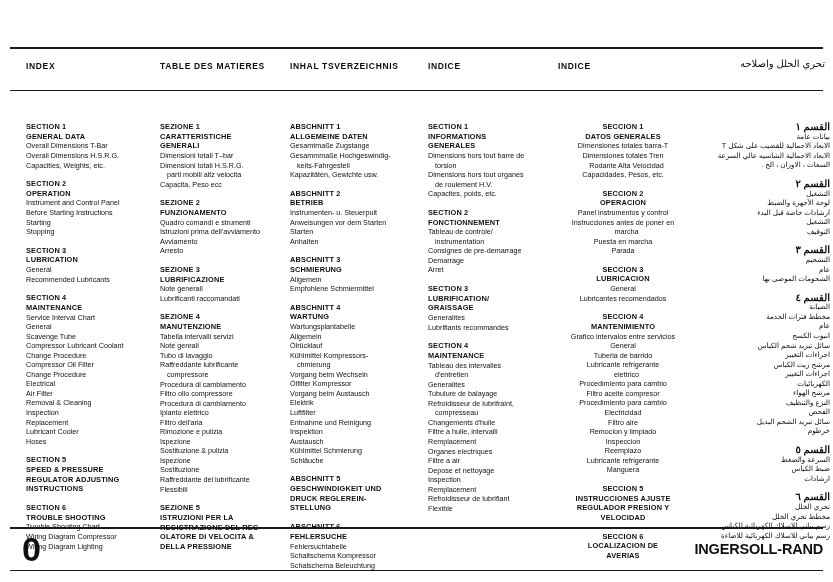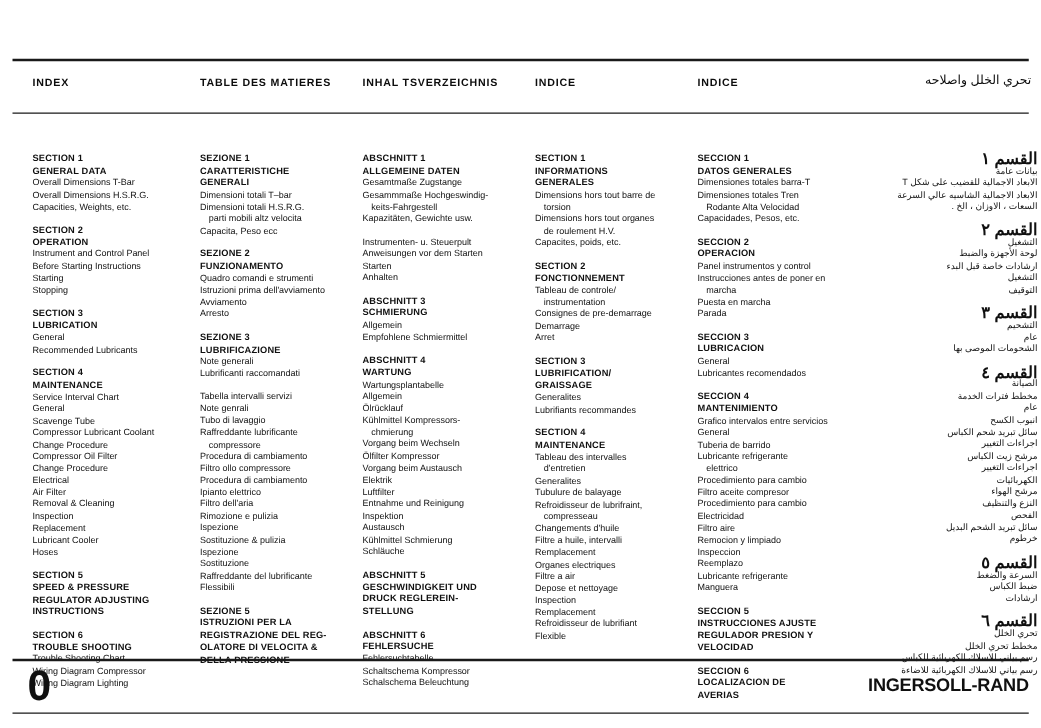--- a/index.html
+++ b/index.html
@@ -78,21 +78,21 @@
     position: absolute;
     top: 0;
     font-size: 7.2px;
     line-height: 9.55px;
     margin-top: 24px;
   }
   .col-en { left: 26px;  width: 132px; }
   .col-it { left: 160px; width: 128px; }
   .col-de { left: 290px; width: 136px; }
   .col-fr { left: 428px; width: 128px; }
-  .col-es { left: 558px; width: 130px; }
+  .col-es { left: 558px; width: 130px; text-align: center; }
   .col-ar {
     left: 690px;
     width: 140px;
     direction: rtl;
     text-align: right;
     font-size: 7.4px;
     line-height: 9.9px;
   }
 
   .sec {
@@ -101,21 +101,21 @@
   .sec:last-child { margin-bottom: 0; }
 
   .sec-head {
     font-weight: bold;
     font-size: 7.4px;
     letter-spacing: 0.15px;
     line-height: 9.7px;
     white-space: pre-line;
   }
   .col-ar .sec-head {
-    font-size: 13px;
+    font-size: 10px;
     letter-spacing: 0;
   }
   .sec-item {
     font-size: 7.2px;
     line-height: 9.55px;
     white-space: pre-line;
   }
   .sec-item.indent { padding-left: 7px; }
 
   
@@ -235,20 +235,22 @@
           <div class="sec-item">Avviamento</div>
           <div class="sec-item">Arresto</div>
         </div>
         <div class="sec">
           <div class="sec-head">SEZIONE 3
 LUBRIFICAZIONE</div>
           <div class="sec-item">Note generali</div>
           <div class="sec-item">Lubrificanti raccomandati</div>
         </div>
         <div class="sec">
+          <div class="sec-head">SEZIONE 4
+MANUTENZIONE</div>
           <div class="sec-item">Tabella intervalli servizi</div>
           <div class="sec-item">Note genrali</div>
           <div class="sec-item">Tubo di lavaggio</div>
           <div class="sec-item">Raffreddante lubrificante</div>
           <div class="sec-item indent">compressore</div>
           <div class="sec-item">Procedura di cambiamento</div>
           <div class="sec-item">Filtro ollo compressore</div>
           <div class="sec-item">Procedura di cambiamento</div>
           <div class="sec-item">Ipianto elettrico</div>
           <div class="sec-item">Filtro dell'aria</div>
@@ -271,20 +273,22 @@
     <div class="col col-de">
         <div class="sec">
           <div class="sec-head">ABSCHNITT 1
 ALLGEMEINE DATEN</div>
           <div class="sec-item">Gesamtmaße Zugstange</div>
           <div class="sec-item">Gesammmaße Hochgeswindig-</div>
           <div class="sec-item indent">keits-Fahrgestell</div>
           <div class="sec-item">Kapazitäten, Gewichte usw.</div>
         </div>
         <div class="sec">
+          <div class="sec-head">ABSCHNITT 2
+BETRIEB</div>
           <div class="sec-item">Instrumenten- u. Steuerpult</div>
           <div class="sec-item">Anweisungen vor dem Starten</div>
           <div class="sec-item">Starten</div>
           <div class="sec-item">Anhalten</div>
         </div>
         <div class="sec">
           <div class="sec-head">ABSCHNITT 3
 SCHMIERUNG</div>
           <div class="sec-item">Allgemein</div>
           <div class="sec-item">Empfohlene Schmiermittel</div>

